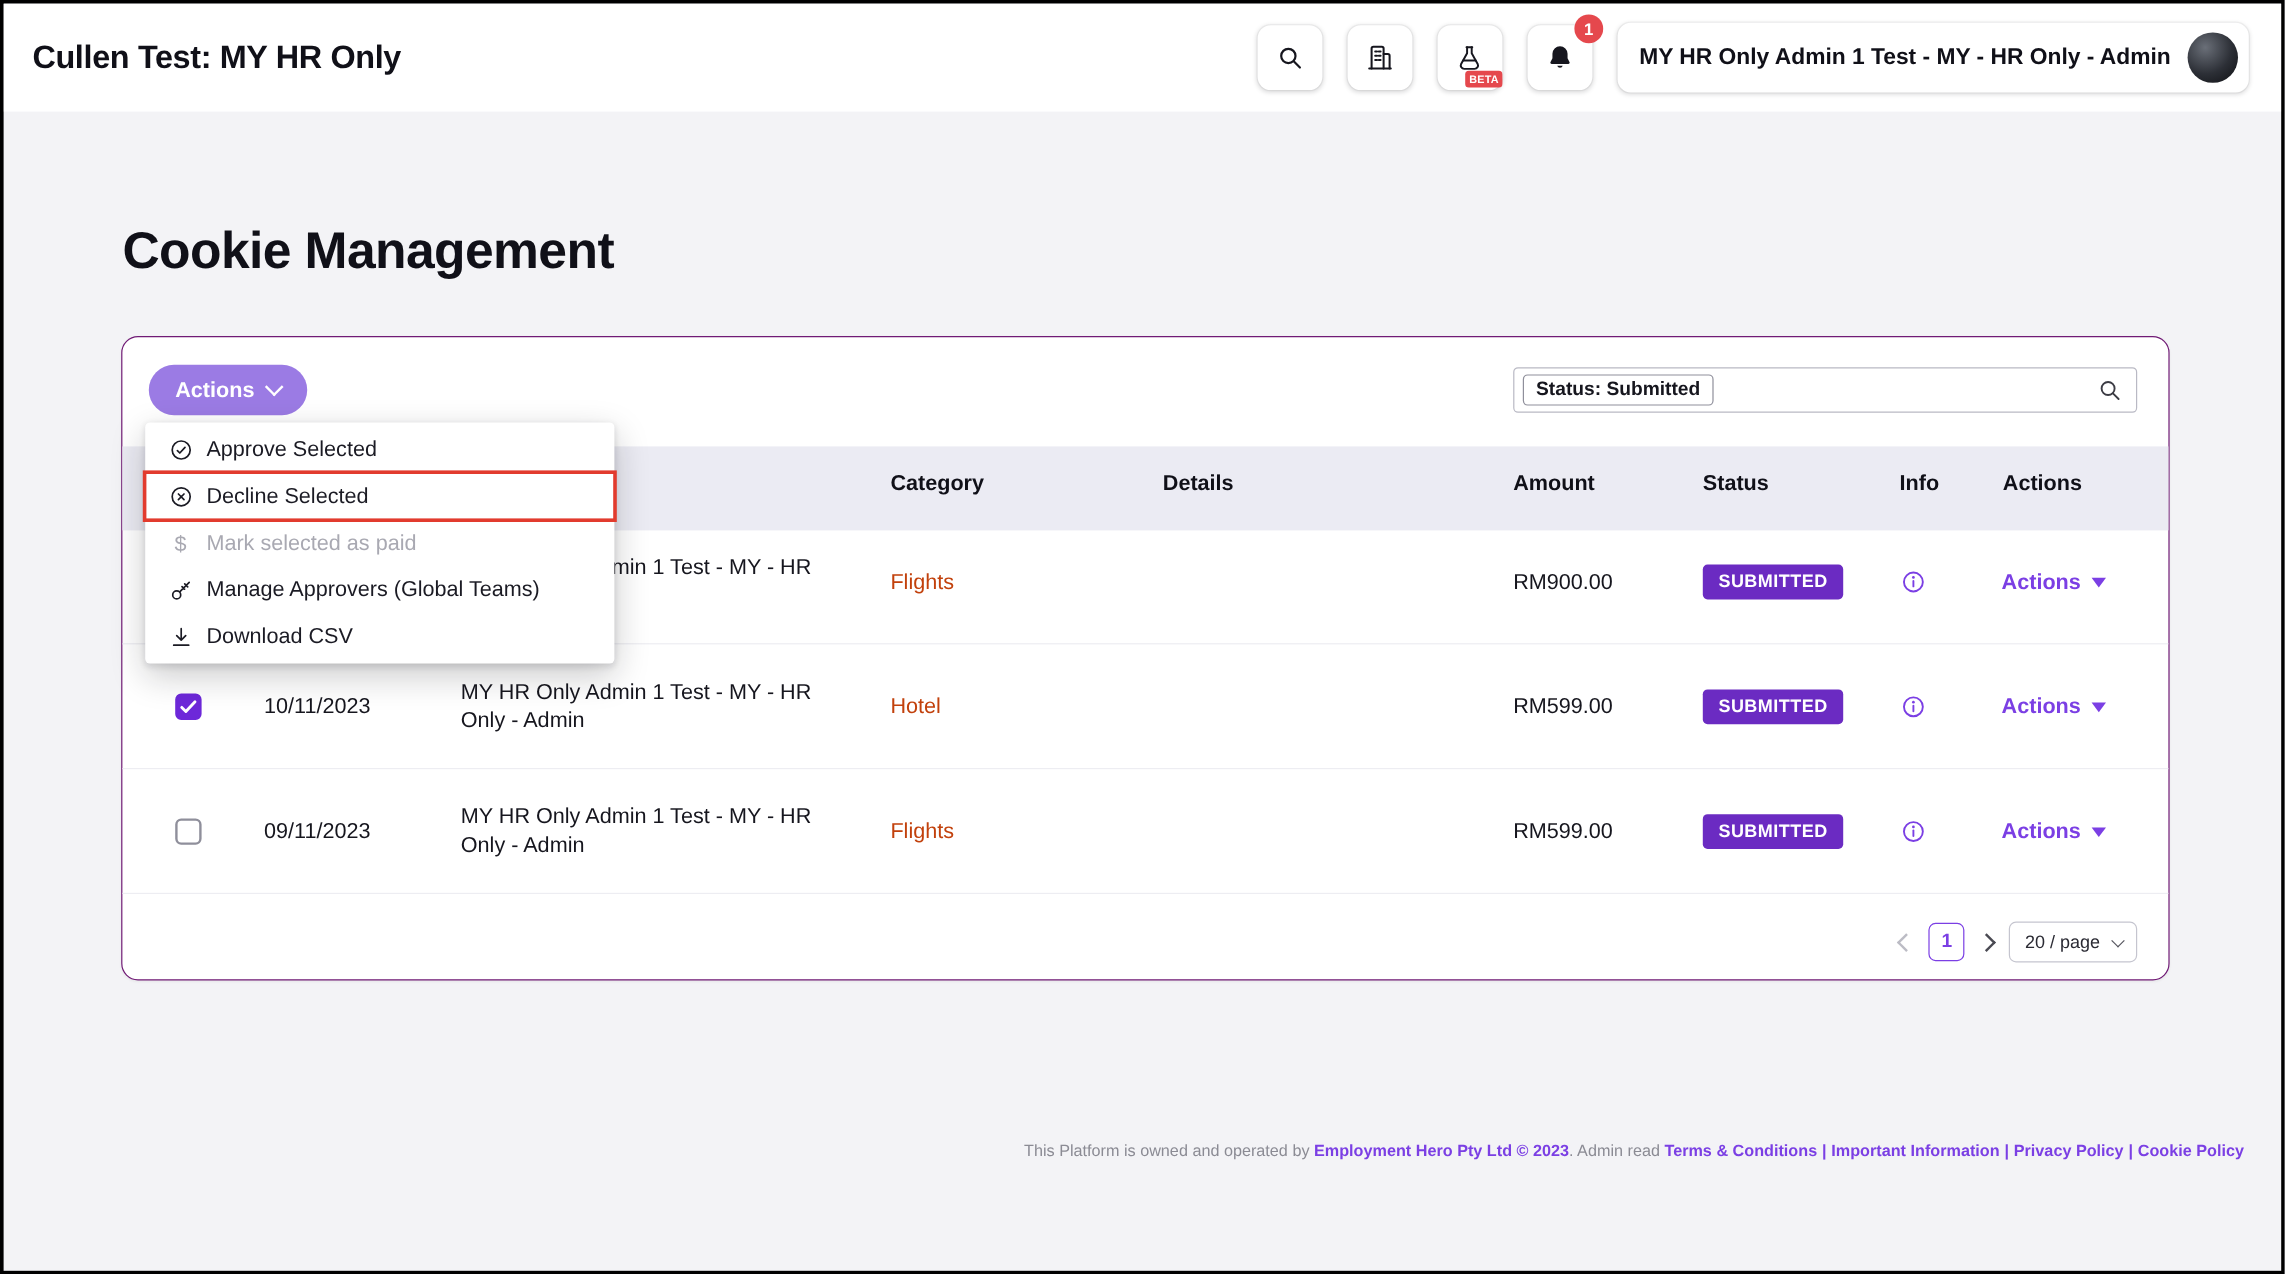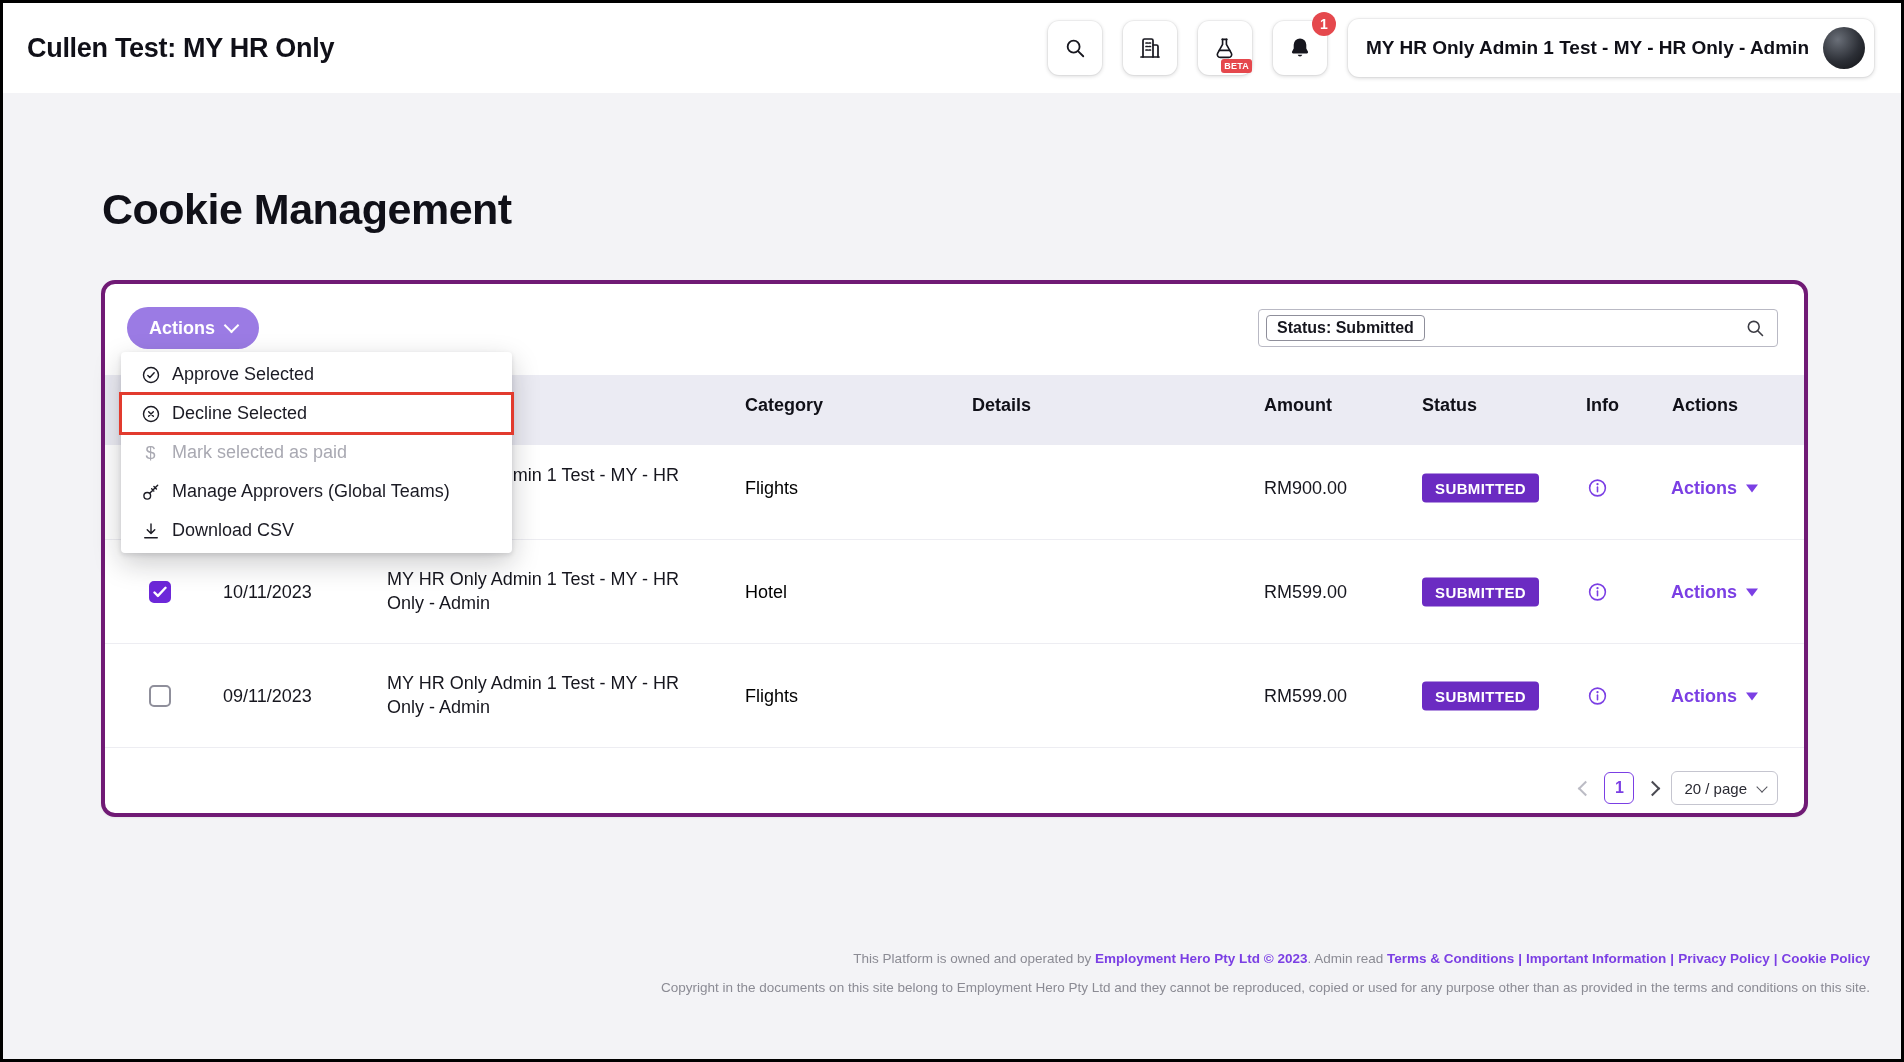--- a/index.html
+++ b/index.html
@@ -26,21 +26,21 @@
     box-shadow:0 1px 4px rgba(16,16,24,.18),0 0 0 1px rgba(16,16,24,.04);
     display:flex;align-items:center;gap:14px;padding:0 9px 0 18px;
     font-size:19px;font-weight:700;color:#101018;cursor:pointer;}
   .avatar{width:42px;height:42px;border-radius:50%;flex:0 0 42px;
     background:radial-gradient(circle at 35% 30%,#6a6f78 0%,#2c2f36 55%,#0e0f12 100%);}
   
   .page-title{position:absolute;left:99px;top:182px;margin:0;font-size:43px;font-weight:800;
     color:#101018;letter-spacing:-.5px;}
   
   .card{position:absolute;left:98px;top:277px;width:1707px;height:537px;background:#fff;
-    border:4px solid #701a75;border-radius:14px;box-shadow:0 1px 2px rgba(16,16,24,.05);box-sizing:border-box;}
+    border:1px solid #701a75;border-radius:14px;box-shadow:0 1px 2px rgba(16,16,24,.05);box-sizing:border-box;}
   .actions-btn{position:absolute;left:22px;top:23px;height:42px;padding:0 22px;border:none;
     border-radius:21px;background:var(--btn-purple,#9b7be4);color:#fff;font-size:18px;font-weight:700;
     display:flex;align-items:center;gap:11px;font-family:inherit;cursor:pointer;}
   .chev{display:inline-block;width:9px;height:9px;border-right:2px solid currentColor;
     border-bottom:2px solid currentColor;transform:rotate(45deg);margin-top:-5px;}
   .filter-box{position:absolute;top:25px;right:26px;width:520px;height:38px;border:1px solid #b9b9c4;
     border-radius:4px;background:#fff;display:flex;align-items:center;justify-content:space-between;
     padding:0 12px 0 7px;box-sizing:border-box;cursor:text;}
   .filter-tag{border:1px solid #8f8f9b;border-radius:4px;padding:3px 10px;font-size:16px;
     font-weight:700;color:#16161e;background:#fff;cursor:pointer;}
@@ -54,21 +54,21 @@
   .trow{position:relative;height:103px;border-bottom:1px solid #ededf2;}
   .cell-check{position:absolute;left:44px;top:50%;transform:translateY(-50%);}
   .checkbox{width:22px;height:22px;border:2px solid #8f8f9b;border-radius:5px;background:#fff;
     box-sizing:border-box;display:flex;align-items:center;justify-content:center;cursor:pointer;}
   .checkbox.checked{background:var(--check-purple,#6d28d9);border-color:var(--check-purple,#6d28d9);}
   .checkbox svg{display:none;}
   .checkbox.checked svg{display:block;}
   .cell-date{position:absolute;left:118px;top:50%;transform:translateY(-50%);font-size:18px;color:#16161e;}
   .cell-emp{position:absolute;left:282px;top:50%;transform:translateY(-50%);width:320px;
     font-size:18px;line-height:1.38;color:#16161e;}
-  .cell-cat{position:absolute;left:640px;top:50%;transform:translateY(-50%);font-size:18px;color:#000000;}
+  .cell-cat{position:absolute;left:640px;top:50%;transform:translateY(-50%);font-size:18px;color:#c2410c;}
   .cell-details{position:absolute;left:867px;top:50%;transform:translateY(-50%);font-size:18px;color:#16161e;}
   .cell-amount{position:absolute;left:1159px;top:50%;transform:translateY(-50%);font-size:18px;color:#16161e;}
   .badge{position:absolute;left:1317px;top:50%;transform:translateY(-50%);
     background:var(--badge-purple,#6b2bc2);color:#fff;font-size:15px;font-weight:700;
     letter-spacing:.4px;padding:6px 13px;border-radius:4px;}
   .cell-info{position:absolute;left:1482px;top:50%;transform:translateY(-50%);
     color:var(--accent,#7b3fe4);cursor:pointer;line-height:0;}
   .cell-actions{position:absolute;left:1566px;top:50%;transform:translateY(-50%);
     color:var(--accent,#7b3fe4);font-weight:700;font-size:18px;display:flex;align-items:center;gap:9px;cursor:pointer;}
   .tri{width:0;height:0;border-left:6px solid transparent;border-right:6px solid transparent;
@@ -304,16 +304,15 @@
           </svg>
         </span>
       <span>Download CSV</span>
     </div>
   </div>
 
   <footer class="footer">
     <div class="f-line1">
       <span>This Platform is owned and operated by </span><a>Employment Hero Pty Ltd © 2023</a><span>. Admin read </span><a>Terms &amp; Conditions</a><span class="sep">|</span><a>Important Information</a><span class="sep">|</span><a>Privacy Policy</a><span class="sep">|</span><a>Cookie Policy</a>
     </div>
-    <div class="f-line2">Copyright in the documents on this site belong to Employment Hero Pty Ltd and they cannot be reproduced, copied or used for any purpose other than as provided in the terms and conditions on this site.</div>
   </footer>
 
 </div>
 
 </body></html>

